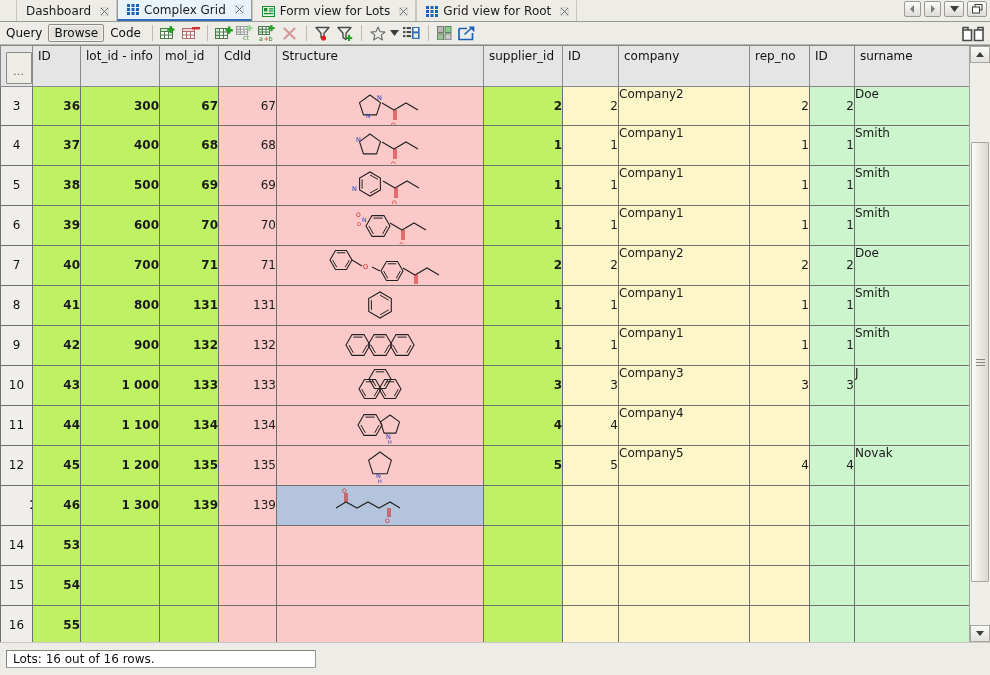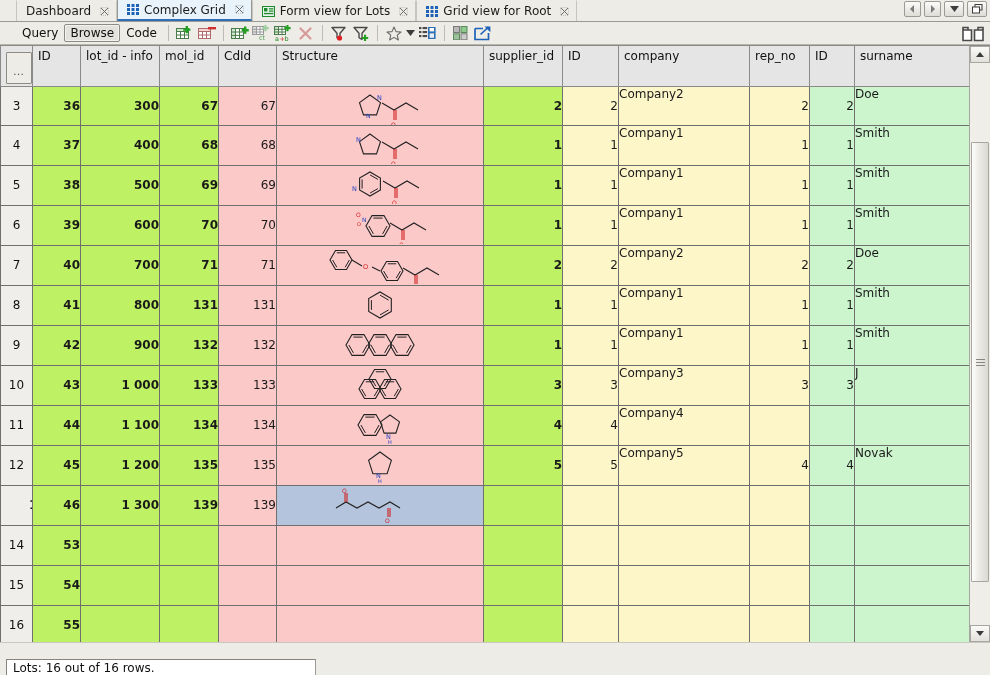--- a/index.html
+++ b/index.html
@@ -78,21 +78,21 @@
     font-size: 8px;
   }
   .tbtn.wide { width: 20px; }
 
   
   .toolbar {
     height: 23px;
     display: flex;
     align-items: center;
     gap: 0px;
-    padding: 0 16px;
+    padding: 0 0;
     background: #eeece6;
     border-bottom: 1px solid #b6b4ae;
     position: relative;
   }
   .tb-text {
     padding: 2px 6px;
     font-size: 12px;
     line-height: 14px;
     color: #101010;
     white-space: nowrap;
@@ -222,21 +222,21 @@
     border-right: 4px solid transparent;
   }
   .arrowup { border-bottom: 5px solid #3a3a3a; }
   .arrowdown { border-top: 5px solid #3a3a3a; }
 
   
   .statusbar {
     height: 28px;
     background: #eeece6;
     display: flex;
-    align-items: flex-start;
+    align-items: center;
     padding: 16px 6px;
     border-top: 1px solid #c9c7c1;
   }
   .status-field {
     height: 18px;
     min-width: 310px;
     background: #ffffff;
     border: 1px solid #9c9a94;
     border-top-color: #86847e;
     border-left-color: #86847e;

